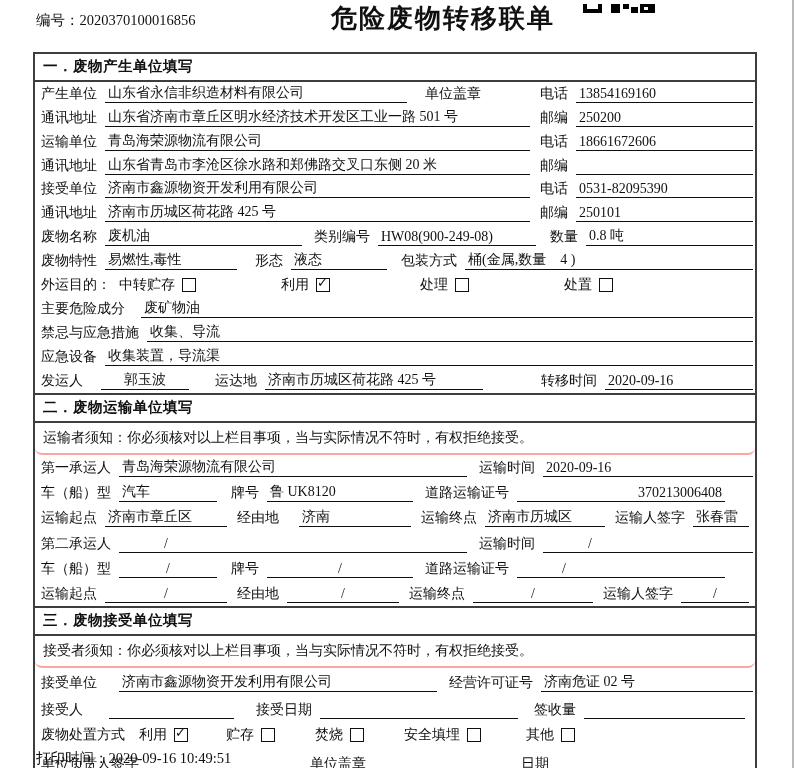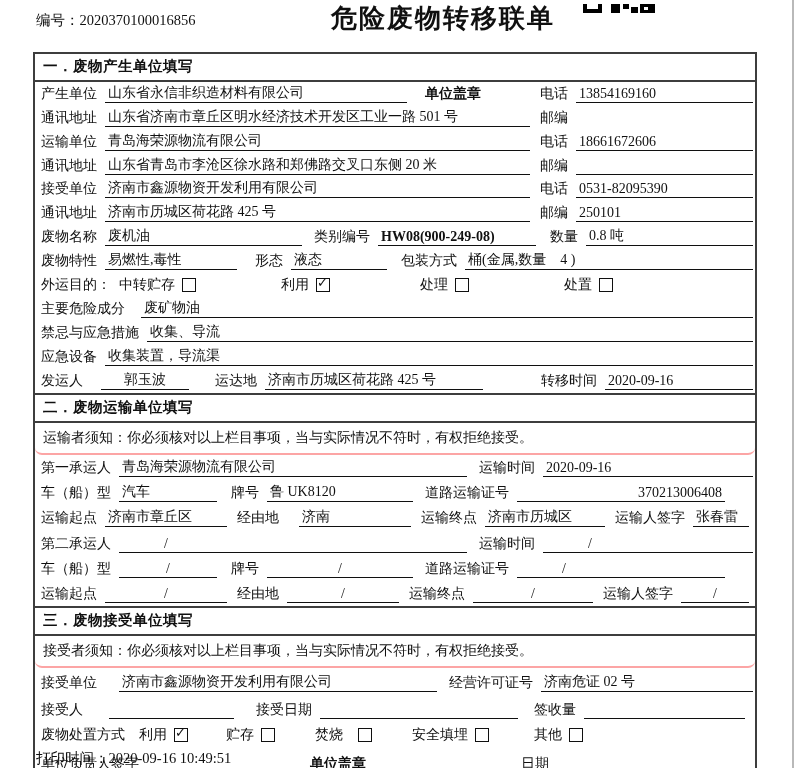--- a/index.html
+++ b/index.html
@@ -21,21 +21,21 @@
   .note{display:flex;align-items:center;height:30px;border-bottom:2px solid #fca5a5;padding:0 8px;font-size:14px;border-radius:7px;}
   .row{display:flex;align-items:flex-end;box-sizing:border-box;padding:0 2px 3px 6px;font-size:14px;}
   .h1r{height:23.9px;}
   .h2r{height:25.3px;}
   .h3r{height:26.8px;}
   .rowc{align-items:center;padding-bottom:0;}
   .lbl{white-space:nowrap;flex-shrink:0;margin-right:8px;}
   .val{border-bottom:1px solid #101010;white-space:nowrap;padding:0 3px;box-sizing:border-box;flex-shrink:0;overflow:hidden;min-height:17px;}
   .fill{flex:1 1 auto;}
   .right{width:213px;display:flex;align-items:flex-end;flex-shrink:0;}
-  .plain{white-space:nowrap;flex-shrink:0;font-weight:bold;}
+  .plain{white-space:nowrap;flex-shrink:0;}
   .opt{display:flex;align-items:center;white-space:nowrap;flex-shrink:0;}
   .cbx{display:inline-block;width:12px;height:12px;border:1.5px solid #101010;margin-left:7px;position:relative;flex-shrink:0;box-sizing:content-box;}
   .cbx[data-checked="true"]::after{
     content:"\2713";position:absolute;left:0px;top:-4px;font-size:13px;font-weight:bold;
     font-family:"DejaVu Sans",sans-serif;
   }
   .ctr{text-align:center;}
   .ind{padding-left:45px;}
   .print-time{position:absolute;left:36px;top:749px;font-size:14.5px;white-space:nowrap;}
 </style>
@@ -74,20 +74,21 @@
     </div>
   </div>
 
   <div class="row h1r">
     <div style="flex:1;display:flex;align-items:flex-end;">
       <span class="lbl">通讯地址</span>
       <span class="val fill" style="margin-right:10px;">山东省济南市章丘区明水经济技术开发区工业一路 501 号</span>
     </div>
     <div class="right">
       <span class="lbl">邮编</span>
+      <span class="val fill">250200</span>
     </div>
   </div>
 
   <div class="row h1r">
     <div style="flex:1;display:flex;align-items:flex-end;">
       <span class="lbl">运输单位</span>
       <span class="val fill" style="margin-right:10px;">青岛海荣源物流有限公司</span>
     </div>
     <div class="right">
       <span class="lbl">电话</span>
@@ -125,21 +126,21 @@
     <div class="right">
       <span class="lbl">邮编</span>
       <span class="val fill">250101</span>
     </div>
   </div>
 
   <div class="row h1r">
     <span class="lbl">废物名称</span>
     <span class="val" style="width:197px;">废机油</span>
     <span class="lbl" style="margin-left:12px;">类别编号</span>
-    <span class="val" style="width:158px;font-weight:bold;">HW08(900-249-08)</span>
+    <span class="val" style="width:158px;">HW08(900-249-08)</span>
     <span class="lbl" style="margin-left:14px;">数量</span>
     <span class="val fill">0.8 吨</span>
   </div>
 
   <div class="row h1r">
     <span class="lbl">废物特性</span>
     <span class="val" style="width:132px;">易燃性,毒性</span>
     <span class="lbl" style="margin-left:18px;">形态</span>
     <span class="val" style="width:96px;">液态</span>
     <span class="lbl" style="margin-left:14px;">包装方式</span>
@@ -269,21 +270,21 @@
   <div class="row h3r rowc">
     <span class="lbl">废物处置方式</span>
     <span class="opt" style="margin-left:6px;">
       <span>利用</span>
       <span class="cbx" data-checked="true"></span>
     </span>
     <span class="opt" style="margin-left:38px;text-align:center;">
       <span>贮存</span>
       <span class="cbx" data-checked="false"></span>
     </span>
-    <span class="opt" style="margin-left:40px;gap:8px;">
+    <span class="opt" style="margin-left:40px;">
       <span>焚烧</span>
       <span class="cbx" data-checked="false"></span>
     </span>
     <span class="opt" style="margin-left:40px;">
       <span>安全填埋</span>
       <span class="cbx" data-checked="false"></span>
     </span>
     <span class="opt" style="margin-left:45px;">
       <span>其他</span>
       <span class="cbx" data-checked="false"></span>

